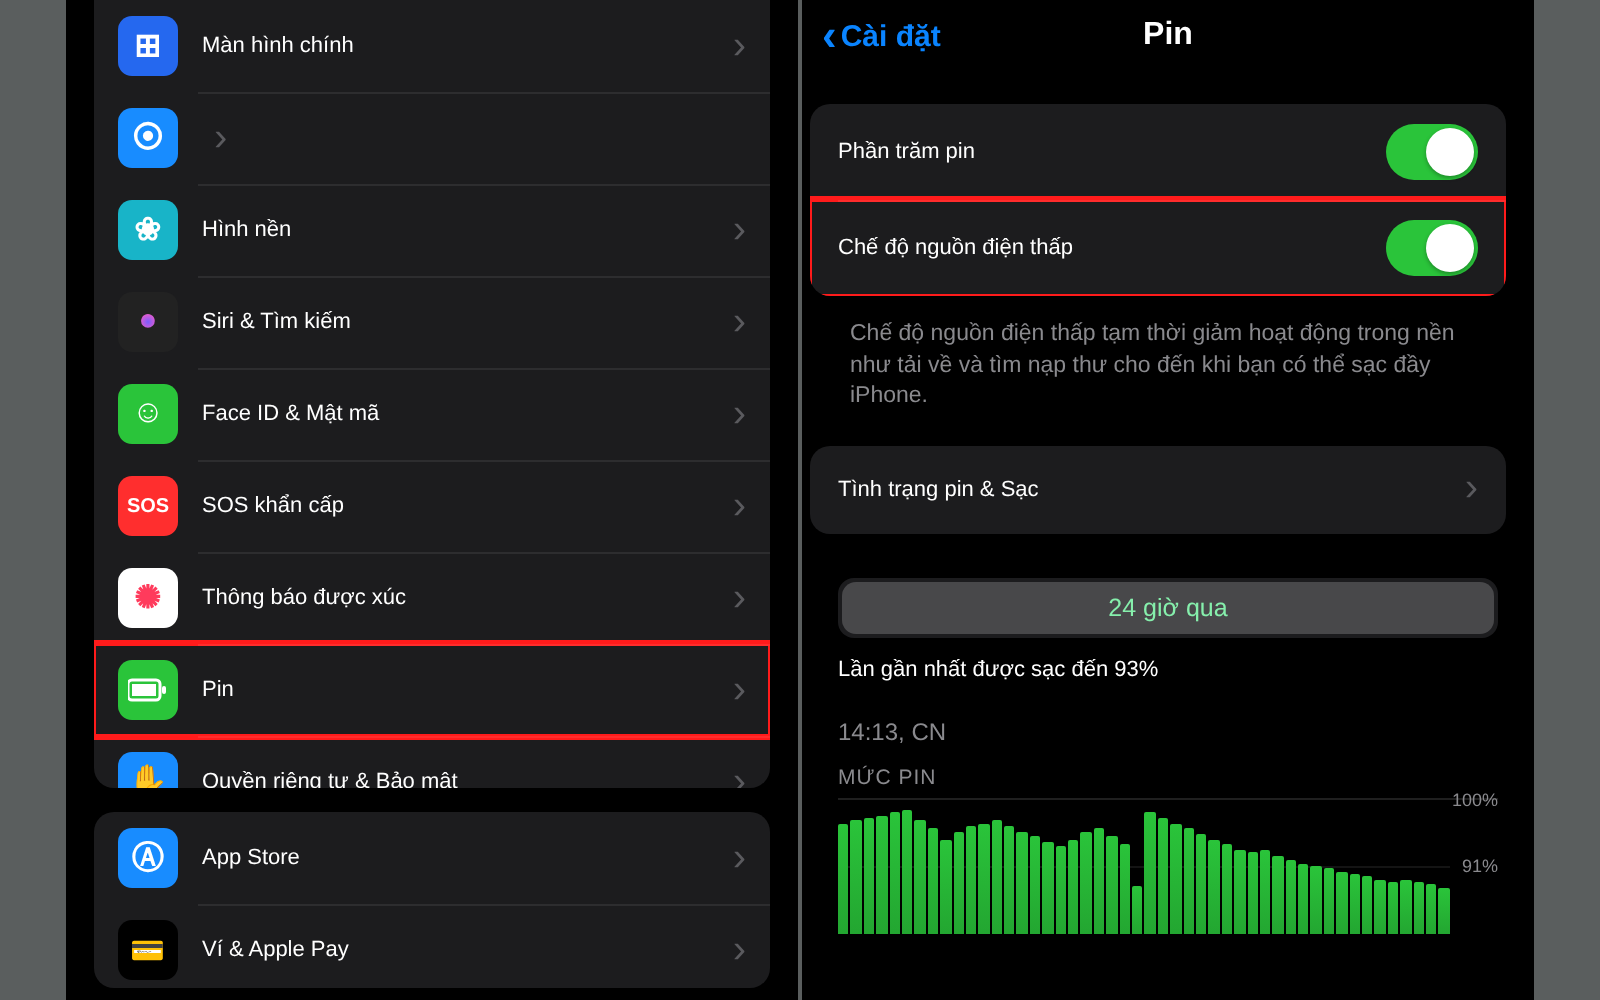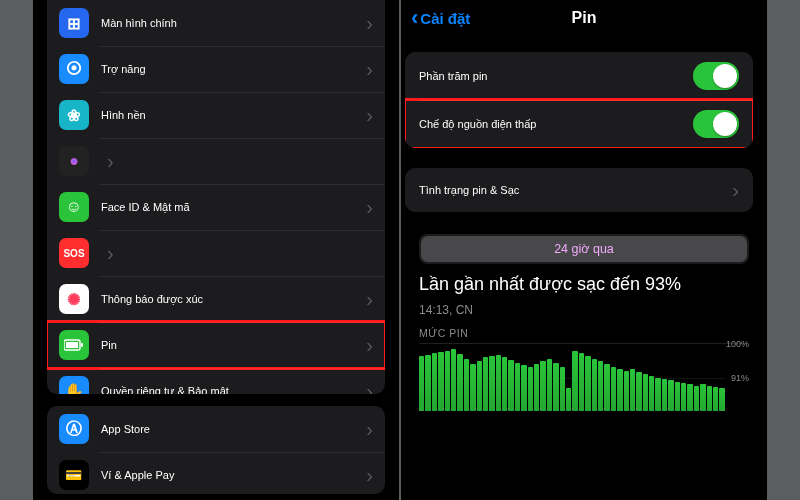--- a/index.html
+++ b/index.html
@@ -139,28 +139,28 @@
     border-radius: 8px;
     padding: 2px;
     margin: 16px 18px 10px 18px;
   }
   .seg-btn {
     flex:1;
     text-align:center;
     padding: 6px 0;
     font-size: 12.5px;
     border-radius: 7px;
-    color:#f0abfc;
+    color:#86efac;
   }
   .seg-btn.active { background:#48484a; }
 
   .chart-area {
     padding: 0 18px;
   }
-  .charge-title { font-size: 18px; margin-bottom: 8px; }
+  .charge-title { font-size: 11px; margin-bottom: 18px; }
   .charge-sub { font-size: 12px; color:#8a8a8e; margin-bottom: 10px; }
   .chart-label { font-size: 10.5px; color:#8a8a8e; margin-bottom: 4px; letter-spacing: 0.5px;}
 
   .chart-box {
     position: relative;
     height: 68px;
     border-top: 1px solid rgba(255,255,255,0.12);
   }
   .gridline { position:absolute; left:0; right:24px; border-top:1px solid rgba(255,255,255,0.08); }
   .tick { position:absolute; right:0; font-size:9px; color:#8a8a8e; transform: translateY(-50%); }
@@ -178,47 +178,48 @@
       <div class="icon ic-home">
           <span class="glyph">⊞</span>
         </div>
       <div class="row-label">Màn hình chính</div>
       <div class="chevron">›</div>
     </div>
     <div class="row">
       <div class="icon ic-acc">
           <span class="glyph">⦿</span>
         </div>
-      <div class="row-label">Trợ năng</div>
       <div class="chevron">›</div>
     </div>
     <div class="row">
       <div class="icon ic-wall">
           <span class="glyph">❀</span>
         </div>
       <div class="row-label">Hình nền</div>
       <div class="chevron">›</div>
     </div>
     <div class="row">
       <div class="icon ic-siri">
           <span class="glyph" style="background:radial-gradient(circle,#7a5cff,#ff5cc0,#5cffb0);-webkit-background-clip:text;color:transparent;">●</span>
         </div>
+      <div class="row-label">Siri &amp; Tìm kiếm</div>
       <div class="chevron">›</div>
     </div>
     <div class="row">
       <div class="icon ic-face">
           <span class="glyph">☺</span>
         </div>
       <div class="row-label">Face ID &amp; Mật mã</div>
       <div class="chevron">›</div>
     </div>
     <div class="row">
       <div class="icon ic-sos">
           <span class="glyph" style="font-size:10px;">SOS</span>
         </div>
+      <div class="row-label">SOS khẩn cấp</div>
       <div class="chevron">›</div>
     </div>
     <div class="row">
       <div class="icon ic-exp">
           <span class="glyph" style="color:#ff3b5c;">✺</span>
         </div>
       <div class="row-label">Thông báo được xúc</div>
       <div class="chevron">›</div>
     </div>
     <div class="row highlight-red">
@@ -271,20 +272,21 @@
   <div class="group">
     <div class="right-row">
       <div class="row-label">Phần trăm pin</div>
       <div class="toggle"></div>
     </div>
     <div class="right-row highlight-red">
       <div class="row-label">Chế độ nguồn điện thấp</div>
       <div class="toggle"></div>
     </div>
   </div>
+  <div class="footer-note">Chế độ nguồn điện thấp tạm thời giảm hoạt động trong nền như tải về và tìm nạp thư cho đến khi bạn có thể sạc đầy iPhone.</div>
 
   <div class="group tight">
     <div class="right-row">
       <div class="row-label">Tình trạng pin &amp; Sạc</div>
       <div class="chevron">›</div>
     </div>
   </div>
 
   <div class="segmented">
     <div class="seg-btn active">24 giờ qua</div>

